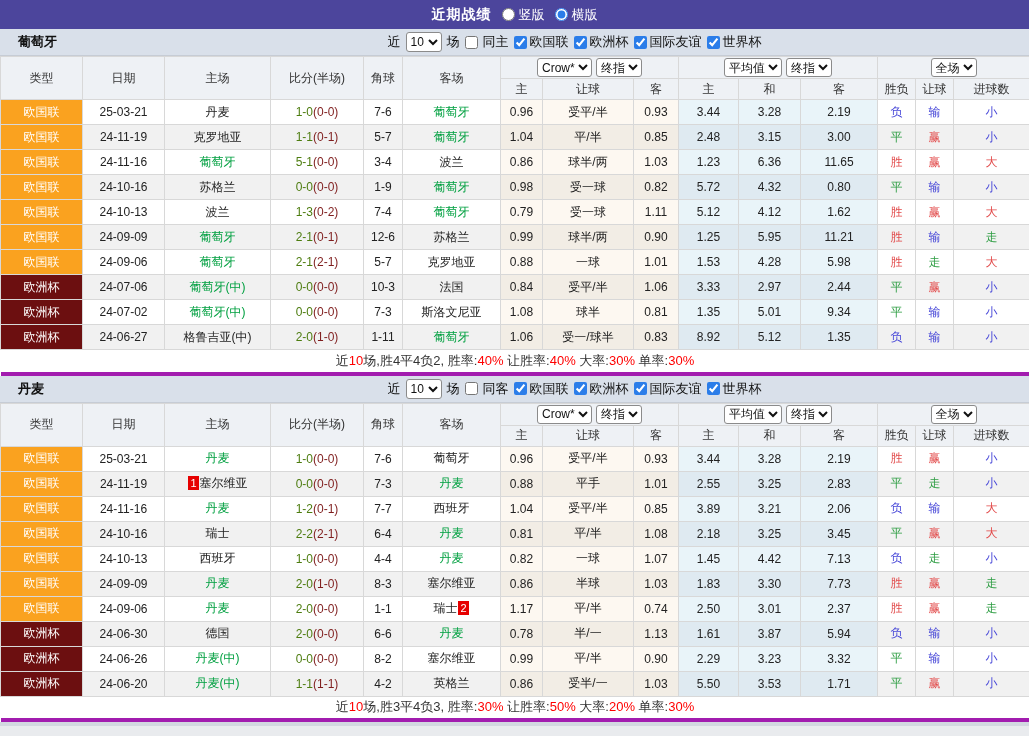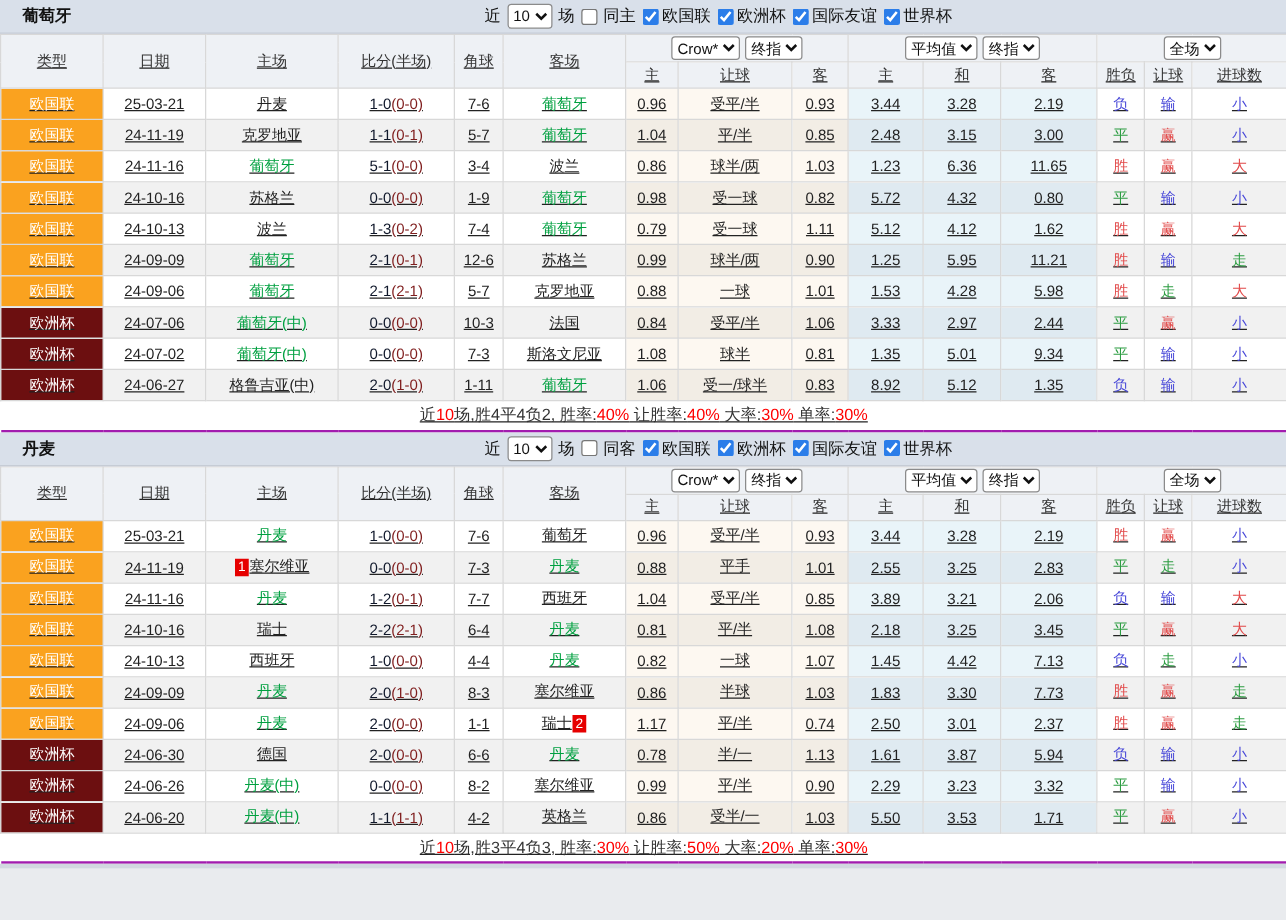--- a/index.html
+++ b/index.html
@@ -35,36 +35,35 @@
   .comp-label { margin-right:2px; }
   select {
     font-size:12px; height:20px; background:#fff;
     border:1px solid #8b8b8b; border-radius:3px; color:#111;
   }
 
   
   table {
     border-collapse:collapse; table-layout:fixed; width:1029px;
     background:#fff; font-size:12px; color:#222;
-    border-bottom:2px solid #a21caf;
-    text-decoration:underline;
+    border-bottom:4px solid #a21caf;
   }
   th, td {
     border:1px solid #d8d8d8; text-align:center; padding:0;
     overflow:hidden; white-space:nowrap;
   }
   thead th { background:#eef1f5; font-weight:normal; color:#333; height:21px; }
   thead th.ddl { height:22px; }
   thead th.ddl select { height:19px; margin:0 2px; }
   tbody td { height:25px; }
 
   .t-n { background:#faa21f; color:#fff; }
   .t-e { background:#6c0f10; color:#fff; }
 
-  .ft { color:#0f172a; }
+  .ft { color:#4d7c0f; }
   .ht { color:#7f1d1d; }
   .green { color:#00a040; }
 
   td.warm { background:#fdf8f1; }
   td.blue { background:#e9f4f9; }
   tr.alt td { background:#f1f1f1; }
   tr.alt td.warm { background:#f2ede5; }
   tr.alt td.blue { background:#dfeaf1;margin-left:32px; }
   tr.alt td.t-n { background:#faa21f; }
   tr.alt td.t-e { background:#6c0f10; }
@@ -81,20 +80,31 @@
   tfoot td { height:24px; font-size:13px; background:#fff; border-left:none; border-right:none; }
   .seg-k { color:#333; }
   .seg-r { color:#ff0000; }
 
   .bottom-strip { height:4px; background:#d2d8e0; }
 </style>
 </head>
 <body>
 
 <div class="page">
+  <div class="topbar">
+    <span class="title">近期战绩</span>
+    <label class="radio-label">
+      <input type="radio" name="layout" id="radio-vertical" style="">
+      <span>竖版</span>
+    </label>
+    <label class="radio-label">
+      <input type="radio" name="layout" id="radio-horizontal" checked="" style="">
+      <span>横版</span>
+    </label>
+  </div>
 
   <div id="sections">
       <div class="section">
         <div class="section-bar">
           <span class="team-name">葡萄牙</span>
           <div class="filters">
             <span class="lbl">近</span>
             <select><option>10</option></select>
             <span class="lbl">场</span>
             <input type="checkbox" style="">

